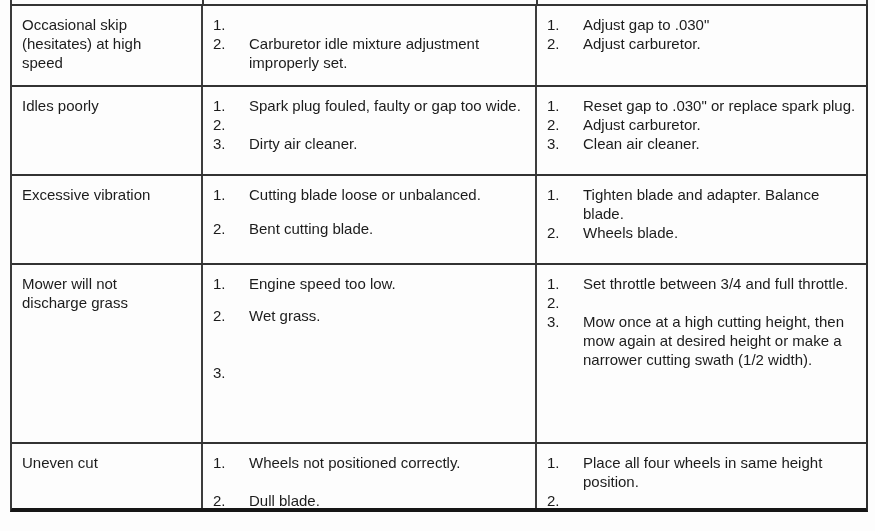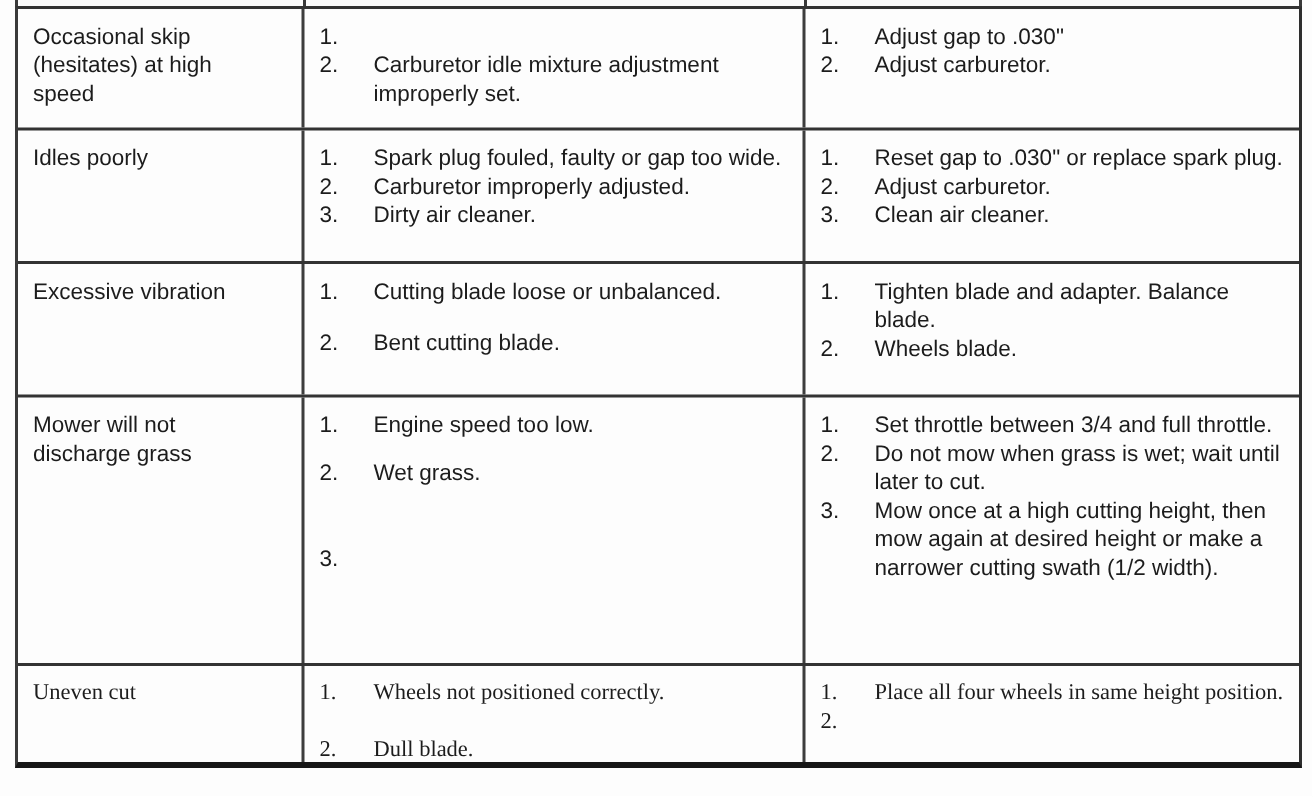--- a/index.html
+++ b/index.html
@@ -32,21 +32,21 @@
     width: 858px;
     border-top: 2px solid #343434;
     border-left: 2px solid #3a3a3a;
     border-right: 2px solid #2e2e2e;
     border-bottom: 4px solid #161616;
   }
   .row {
     display: flex;
     border-bottom: 2px solid #333333;
   }
-  .row:last-child { border-bottom: none; font-family: Liberation Serif, serif; }
+  .row:last-child { border-bottom: none; }
   .r1 { height: 81px; }
   .r2 { height: 89px; }
   .r3 { height: 89px; }
   .r4 { height: 179px; }
   .r5 { height: 64px; }
 
   .cell { overflow: hidden; }
   .cell.problem {
     flex: 0 0 191px;
     border-right: 2px solid #3d3d3d;
@@ -115,21 +115,20 @@
       <div class="cell problem">
         <span>Idles poorly</span>
       </div>
       <div class="cell causes">
         <div class="item">
           <span class="num">1.</span>
           <span class="txt">Spark plug fouled, faulty or gap too wide.</span>
         </div>
         <div class="item">
           <span class="num">2.</span>
-          <span class="txt">Carburetor improperly adjusted.</span>
         </div>
         <div class="item">
           <span class="num">3.</span>
           <span class="txt">Dirty air cleaner.</span>
         </div>
       </div>
       <div class="cell remedies">
         <div class="item">
           <span class="num">1.</span>
           <span class="txt">Reset gap to .030" or replace spark plug.</span>
@@ -188,21 +187,20 @@
           <span class="num">3.</span>
         </div>
       </div>
       <div class="cell remedies">
         <div class="item">
           <span class="num">1.</span>
           <span class="txt">Set throttle between 3/4 and full throttle.</span>
         </div>
         <div class="item">
           <span class="num">2.</span>
-          <span class="txt">Do not mow when grass is wet; wait until later to cut.</span>
         </div>
         <div class="item">
           <span class="num">3.</span>
           <span class="txt">Mow once at a high cutting height, then mow again at desired height or make a narrower cutting swath (1/2 width).</span>
         </div>
       </div>
     </div>
 
     <div class="row r5">
       <div class="cell problem">

